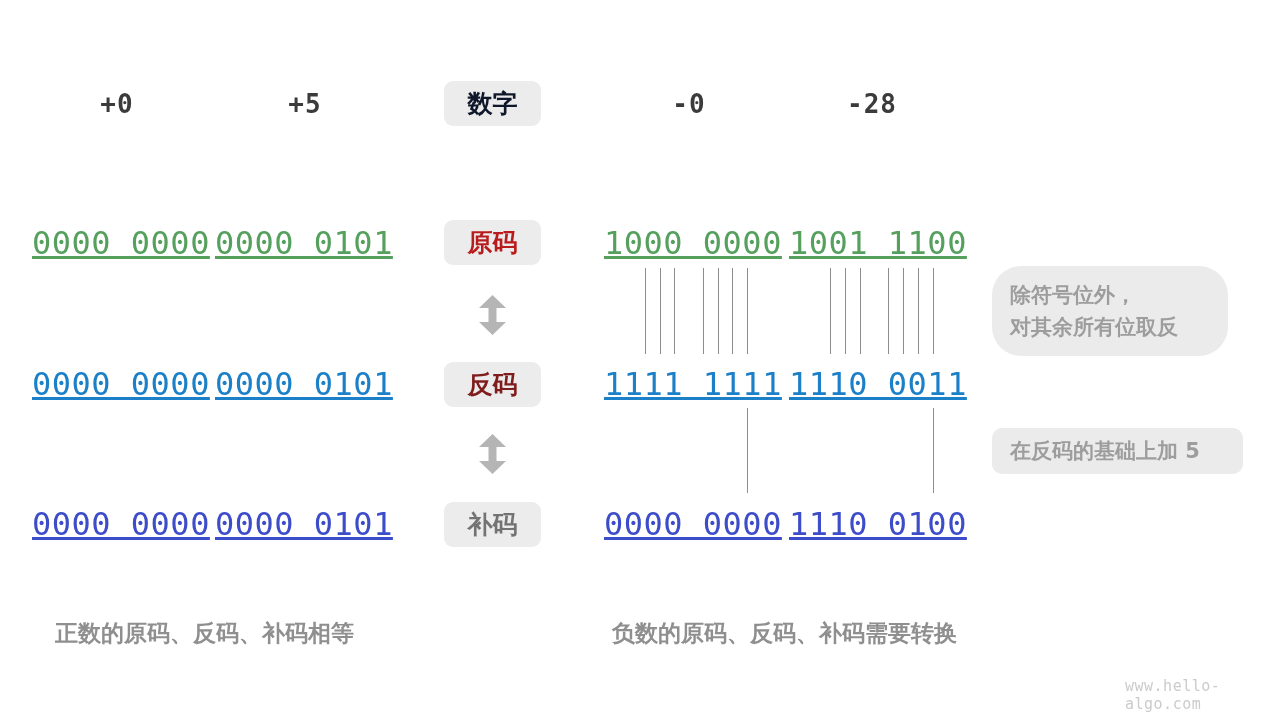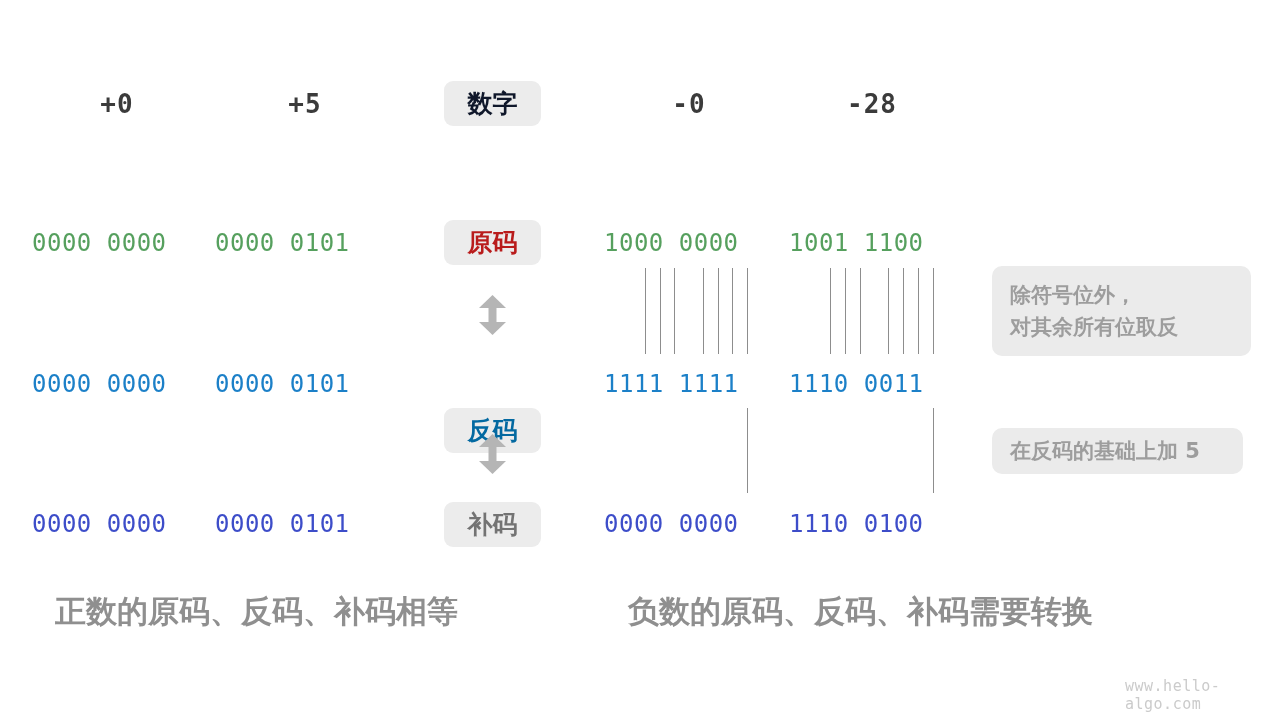--- a/index.html
+++ b/index.html
@@ -14,54 +14,54 @@
     text-align:center;font-size:26px;font-weight:700;color:#3b3b3b;letter-spacing:1px;
   }
   
   .pill{
     position:absolute;left:444px;width:97px;height:45px;background:#ececec;
     border-radius:9px;display:flex;align-items:center;justify-content:center;
     font-size:25px;font-weight:700;
   }
   .pill-num{color:#0f172a;}
   .pill-sign{color:#b91c1c;}
-  .pill-ones{color:#0369a1;margin-top:46px;}
+  .pill-ones{color:#7f1d1d;}
   .pill-twos{color:#737373;}
   
   .bval{
     position:absolute;width:170px;height:30px;line-height:30px;text-align:left;
-    font-size:24px;font-weight:500;letter-spacing:0.5px;white-space:pre;
+    font-size:32px;font-weight:500;letter-spacing:0.5px;white-space:pre;text-decoration:underline;
   }
   .c-sign{color:#56a05e;}
   .c-ones{color:#1c80c8;}
   .c-twos{color:#3d4dc9;}
   .col1{left:32px;}  .col2{left:215px;}  .col3{left:604px;}  .col4{left:789px;}
   .row-sign{top:228px;} .row-ones{top:369px;} .row-twos{top:509px;}
   
   .tick{position:absolute;width:1px;background:#8d8d8d;}
   .tickA{top:268px;height:86px;}
   .tickB{top:408px;height:85px;}
   
   .uarrow{position:absolute;left:479px;width:27px;height:40px;}
   .a1{top:295px;} .a2{top:434px;}
   
   .note{
     position:absolute;left:992px;background:#ebebeb;border-radius:10px;
     color:#9d9d9d;font-weight:700;font-size:21px;line-height:32px;
     display:flex;align-items:center;padding:0 18px;box-sizing:border-box;
     white-space:pre-line;
   }
-  .note1{top:266px;width:259px;height:90px;}
+  .note1{top:266px;width:236px;height:90px;border-radius:29px;}
   .note2{top:428px;width:251px;height:46px;}
   
   .caption{
-    position:absolute;top:597px;height:28px;line-height:28px;
-    font-size:31px;font-weight:700;color:#8f8f8f;white-space:nowrap;
+    position:absolute;top:619px;height:28px;line-height:28px;
+    font-size:23px;font-weight:700;color:#8f8f8f;white-space:nowrap;
   }
-  .cap-left{left:55px;} .cap-right{left:612px;margin-left:16px;}
+  .cap-left{left:55px;} .cap-right{left:612px;}
   
   .watermark{
     position:absolute;left:1077px;top:677px;font-size:15px;color:#cbcbcb;
     letter-spacing:0.5px;
     margin-left:48px;
   }
 </style>
 </head>
 <body>
 

